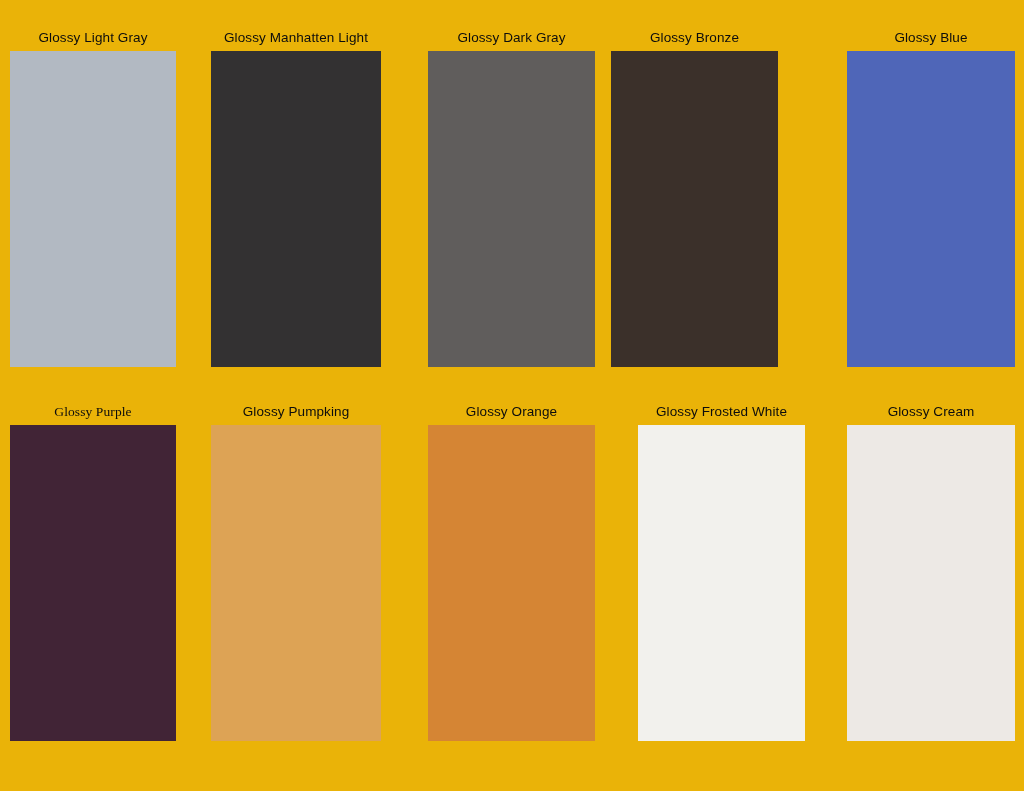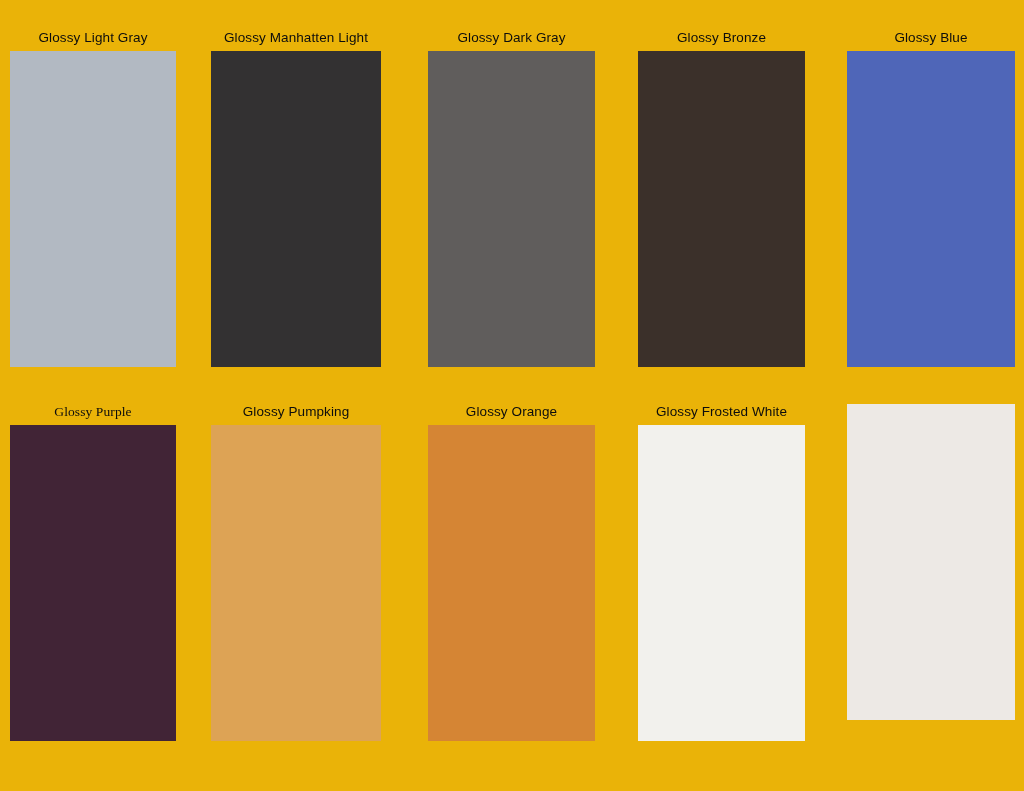--- a/index.html
+++ b/index.html
@@ -68,21 +68,21 @@
     <div class="swatch-cell" style="left: 211px; width: 170px;">
       <span class="swatch-label" style="color: rgb(13, 13, 13);">Glossy Manhatten Light</span>
       <span class="swatch-chip" style="background: rgb(51, 49, 50);"></span>
     </div>
 
     <div class="swatch-cell" style="left: 428px; width: 167px;">
       <span class="swatch-label" style="color: rgb(13, 13, 13); text-align: center;">Glossy Dark Gray</span>
       <span class="swatch-chip" style="background: rgb(96, 93, 92);"></span>
     </div>
 
-    <div class="swatch-cell" style="left: 638px; width: 167px;">
+    <div class="swatch-cell" style="left: 611px; width: 167px;">
       <span class="swatch-label" style="color: rgb(13, 13, 13);">Glossy Bronze</span>
       <span class="swatch-chip" style="background: rgb(59, 48, 42);"></span>
     </div>
 
     <div class="swatch-cell" style="left: 847px; width: 168px;">
       <span class="swatch-label" style="color: rgb(13, 13, 13);">Glossy Blue</span>
       <span class="swatch-chip" style="background: rgb(79, 102, 184);"></span>
     </div>
 
   </div>
@@ -103,18 +103,19 @@
       <span class="swatch-label" style="color: rgb(13, 13, 13);">Glossy Orange</span>
       <span class="swatch-chip" style="background: rgb(213, 133, 52);"></span>
     </div>
 
     <div class="swatch-cell" style="left: 638px; width: 167px;">
       <span class="swatch-label" style="color: rgb(13, 13, 13);">Glossy Frosted White</span>
       <span class="swatch-chip" style="background: rgb(242, 241, 237);"></span>
     </div>
 
     <div class="swatch-cell" style="left: 847px; width: 168px;">
+      <span class="swatch-label" style="color: rgb(13, 13, 13);">Glossy Cream</span>
       <span class="swatch-chip" style="background: rgb(237, 233, 229);"></span>
     </div>
 
   </div>
 
 </div>
 
 </body></html>

